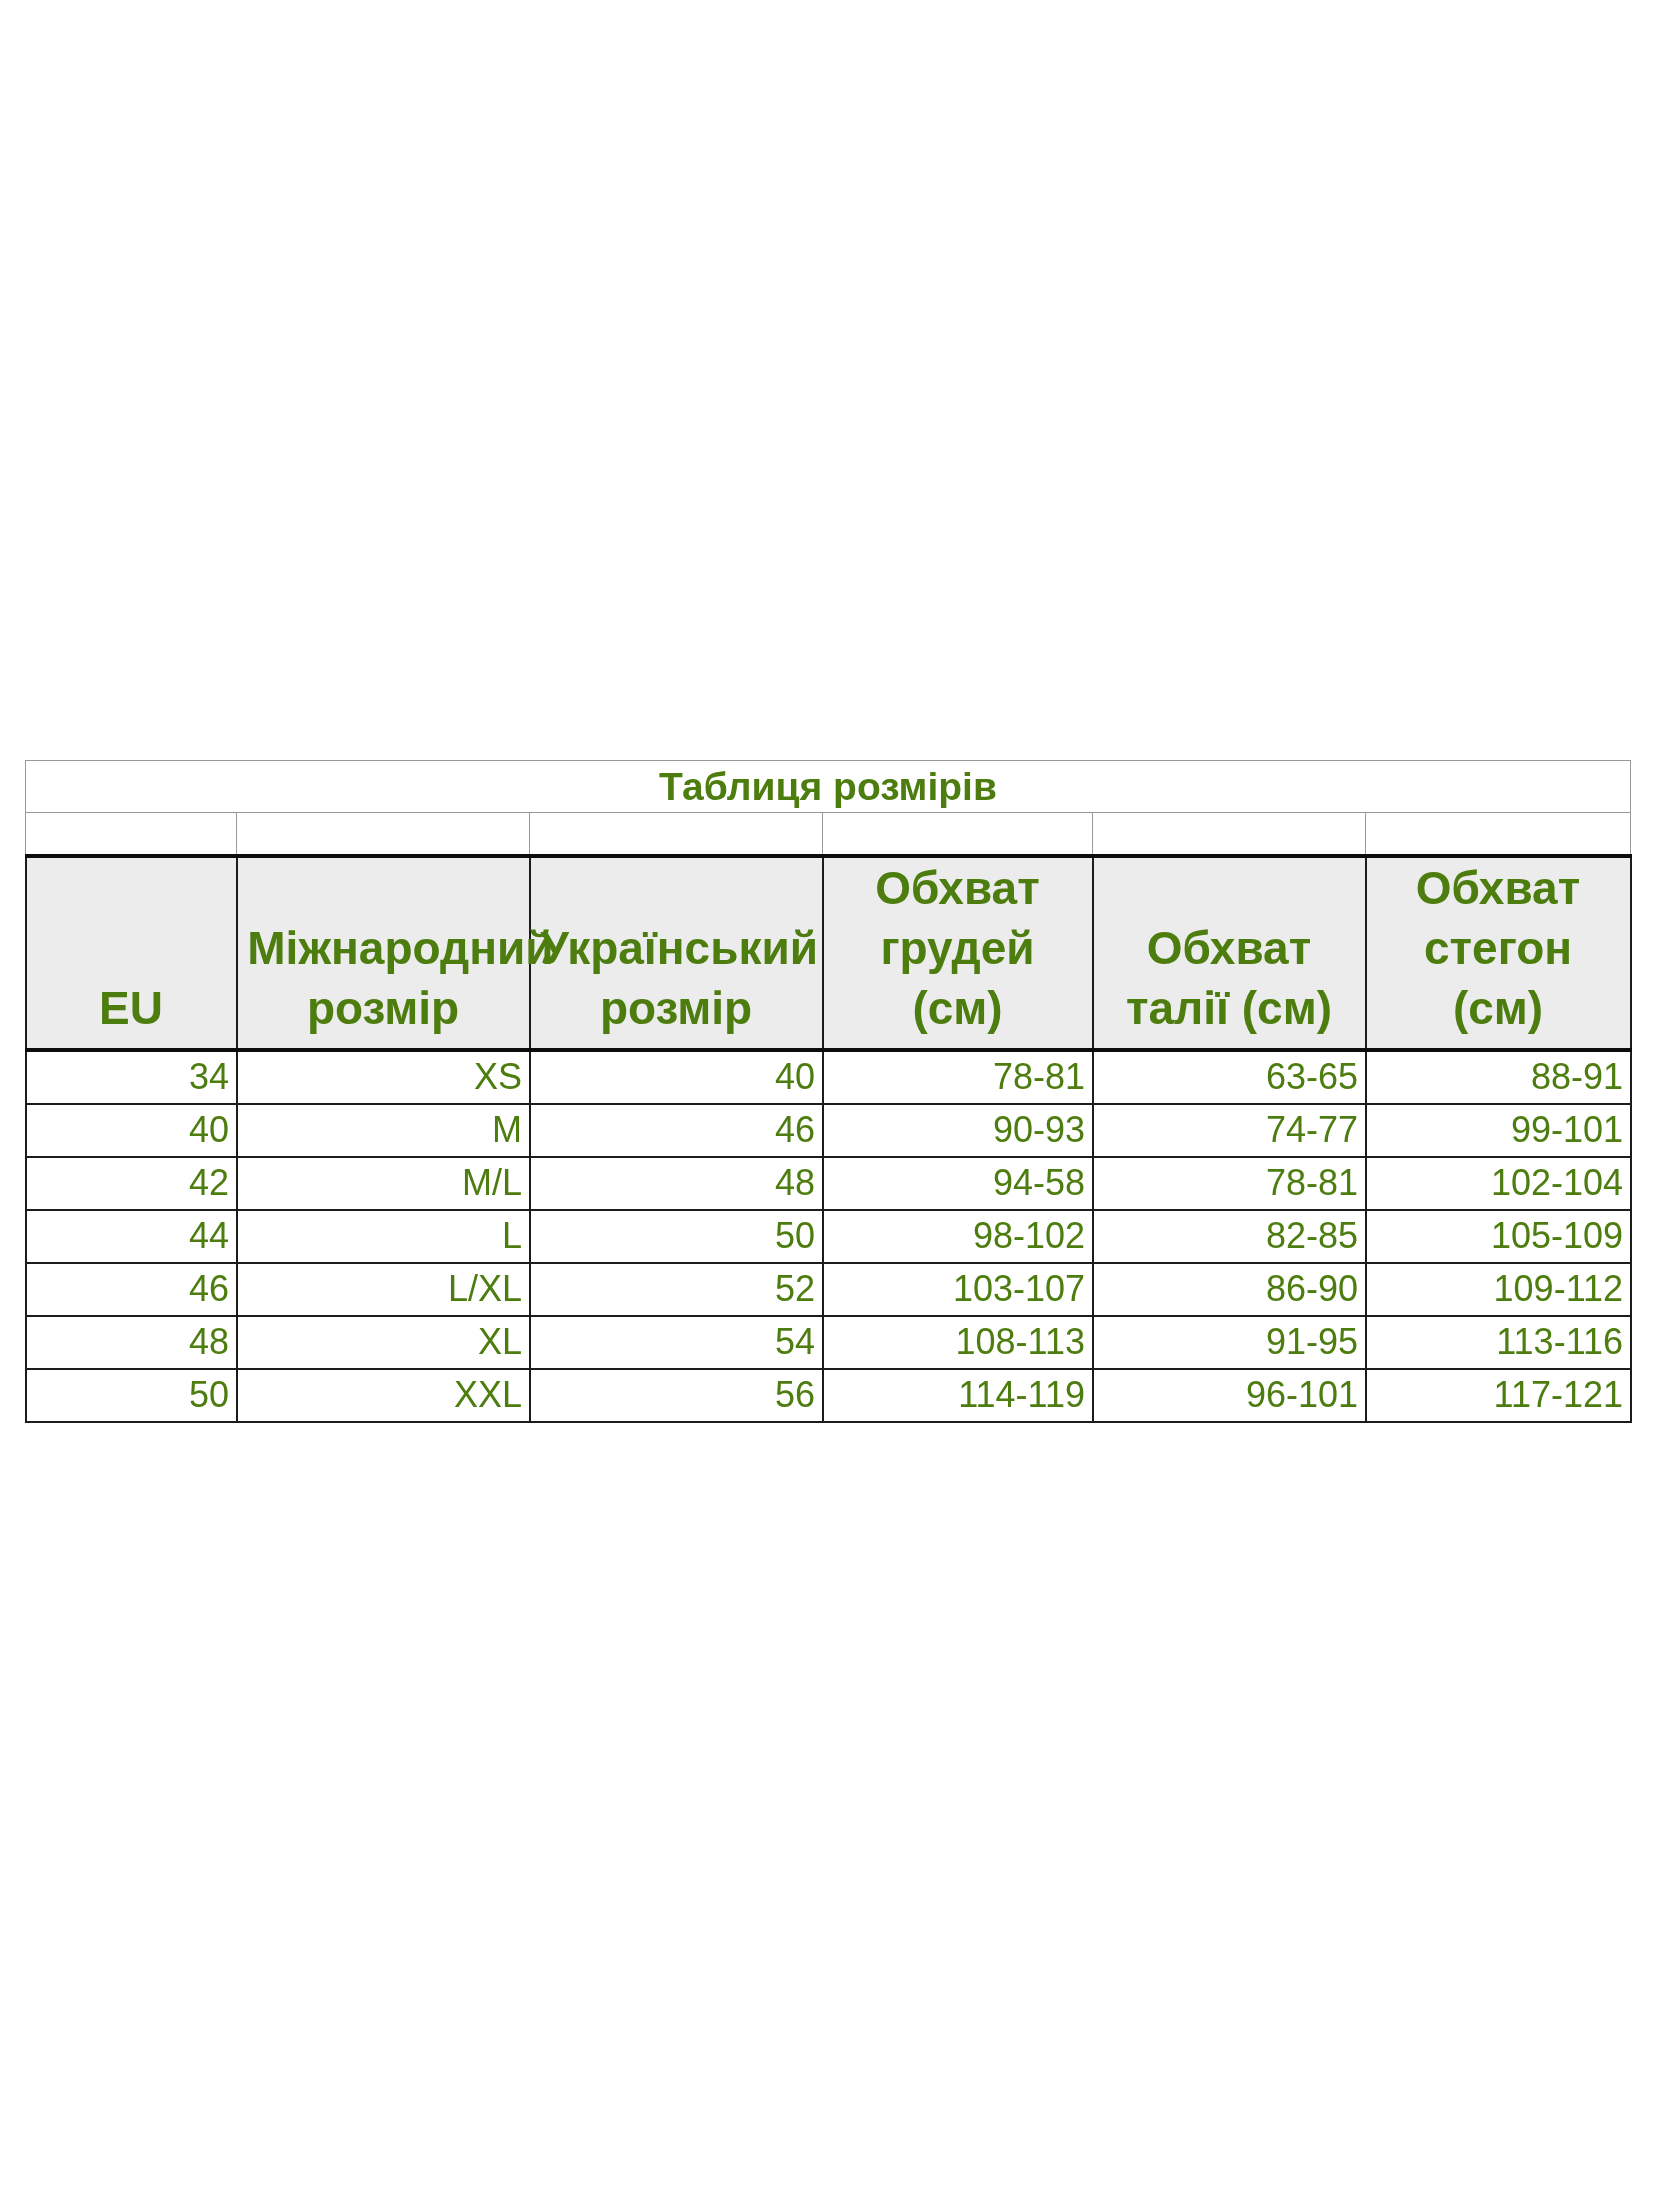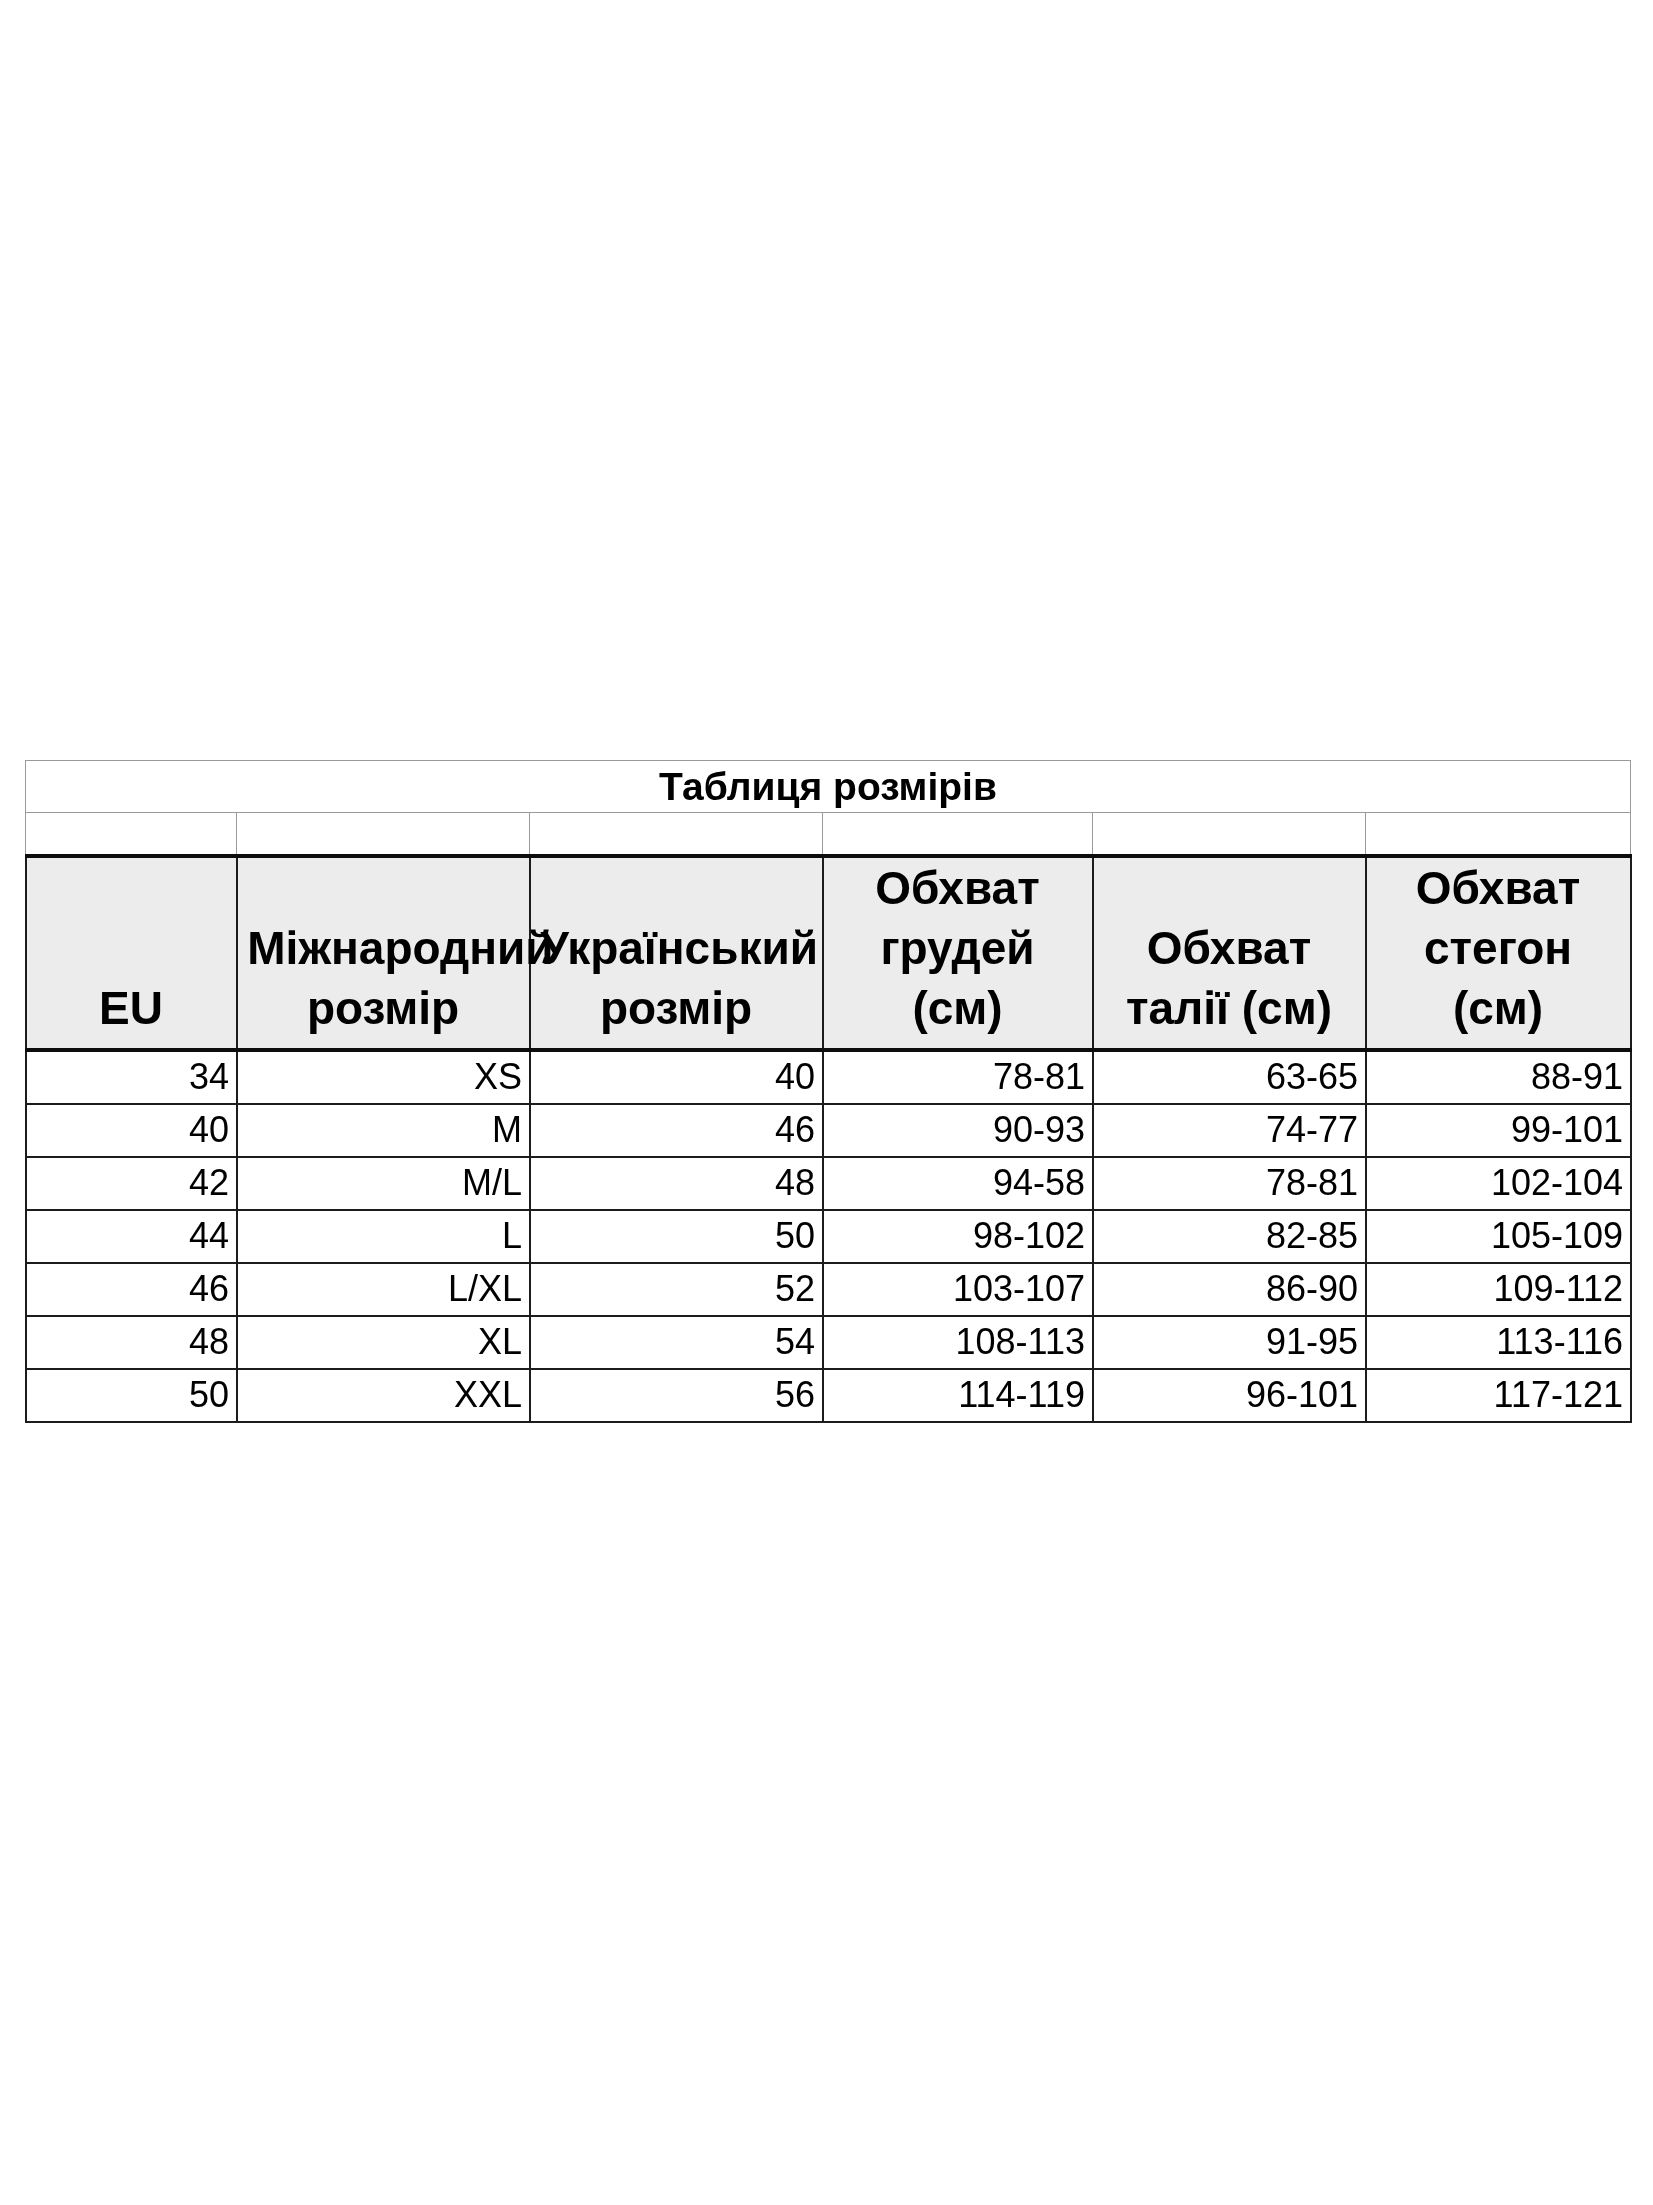--- a/index.html
+++ b/index.html
@@ -7,21 +7,21 @@
     padding: 0;
     background: #ffffff;
   }
   .page {
     position: relative;
     width: 1654px;
     height: 2205px;
     background: #ffffff;
     overflow: hidden;
     font-family: "Liberation Sans", sans-serif;
-    color: #000000;
+    color: #4d7c0f;
   }
   .table-wrap {
     position: absolute;
     left: 24.5px;
     top: 760px;
   }
   table.size-table {
     border-collapse: collapse;
     table-layout: fixed;
     width: 1605px;

